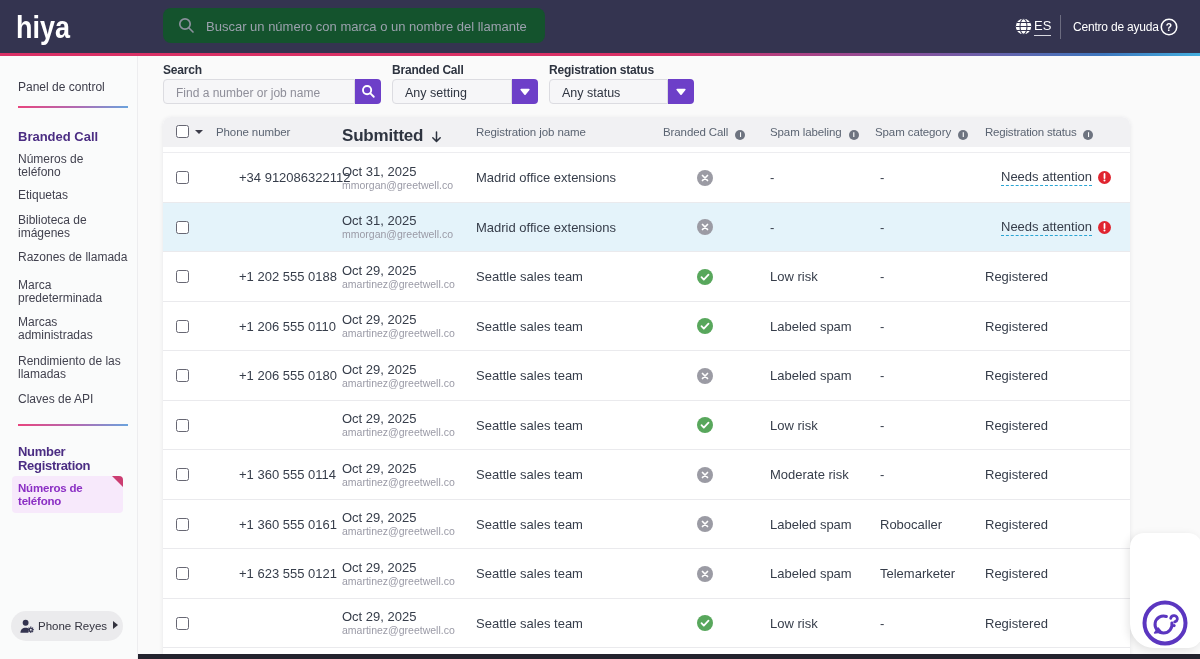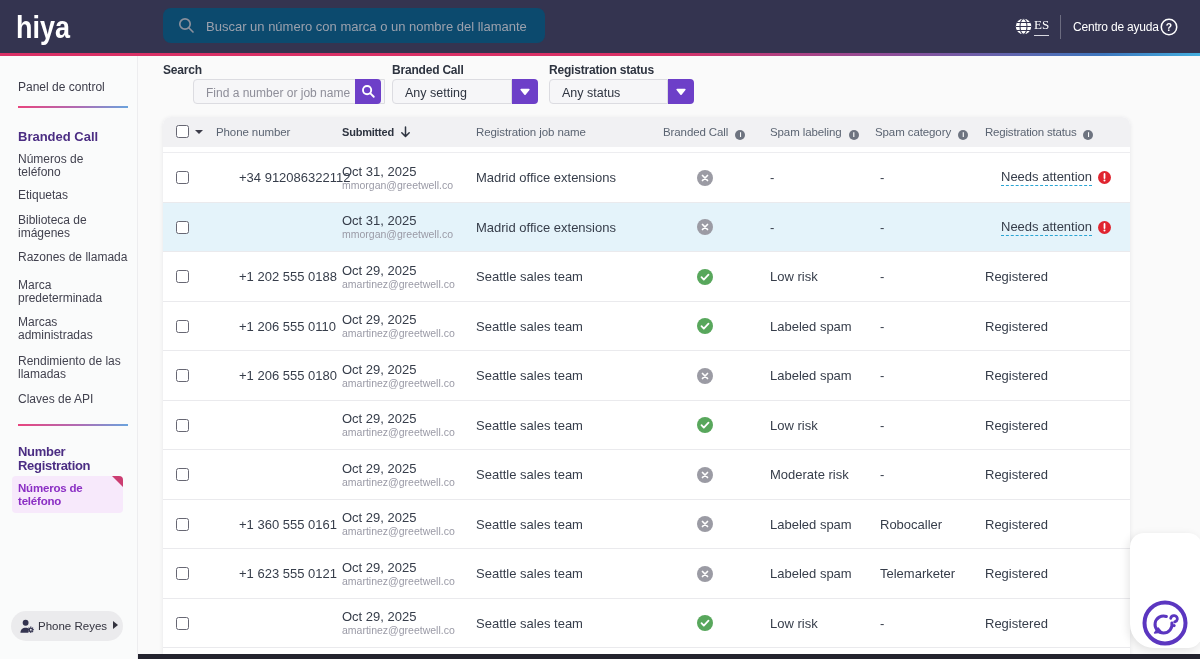--- a/index.html
+++ b/index.html
@@ -2,21 +2,21 @@
 <html><head><meta charset="utf-8">
 <style>
 * { margin:0; padding:0; box-sizing:border-box; }
 html,body { width:1200px; height:659px; overflow:hidden; }
 body { font-family:"Liberation Sans", sans-serif; background:#fafafa; position:relative; }
 
 #topbar { position:absolute; left:0; top:0; width:1200px; height:53px; background:#343450; }
 #accent { position:absolute; left:0; top:53px; width:1200px; height:2.5px;
   background:linear-gradient(90deg,#da3166 0%,#da3166 55%,#8b4f9b 75%,#3d77be 92%,#44aede 100%); }
 #logo { position:absolute; left:16px; top:10px; color:#fff; font-size:31px; font-weight:bold; transform:scaleX(0.87); transform-origin:left center; }
-#tsearch { position:absolute; left:163px; top:8px; width:382px; height:35px; background:#0c4a6e; border-radius:8px; }
+#tsearch { position:absolute; left:163px; top:8px; width:382px; height:35px; background:#14532d; border-radius:8px; }
 #tsearch svg { position:absolute; left:15px; top:9px; }
 #tsearch span { position:absolute; left:43px; top:11px; font-size:13px; color:#9ba1ad; white-space:nowrap; }
 .tbright { position:absolute; top:0; height:53px; display:flex; align-items:center; color:#fff; }
 
 #sidebar { position:absolute; left:0; top:55.5px; width:138px; height:603.5px; background:#fafbfb; border-right:1px solid #ededef; }
 .pdc { position:absolute; left:18px; top:80px; font-size:12px; color:#3c3c49; }
 .grad { position:absolute; left:18px; width:110px; height:2px; background:linear-gradient(90deg,#e8457e,#af6cb4 55%,#6aa3dd); }
 .sect { position:absolute; left:18px; font-weight:bold; color:#4b2d83; }
 .nav { position:absolute; left:18px; font-size:12px; line-height:13px; color:#42424f; }
 #activebox { position:absolute; left:12px; top:476px; width:111px; height:37px; background:#f7e9fb; border-radius:4px; }
@@ -73,21 +73,21 @@
   <span>Buscar un número con marca o un nombre del llamante</span>
 </div>
 <div class="tbright" style="left:1015px;">
   <svg width="17" height="17" viewBox="0 0 18 18">
       <circle cx="9" cy="9" r="8.2" fill="#fff"></circle>
       <ellipse cx="9" cy="9" rx="3.7" ry="8.2" fill="none" stroke="#343450" stroke-width="1.1"></ellipse>
       <path d="M0.8 9h16.4M2.1 4.7h13.8M2.1 13.3h13.8" stroke="#343450" stroke-width="1.1" fill="none"></path>
     </svg>
 </div>
 <div class="tbright" style="left:1034px; font-size:13px;">
-    <span style="border-bottom:1.5px solid #d8d8e0; padding-bottom:2px;font-family:Liberation Serif, serif;">ES</span>
+    <span style="border-bottom:1.5px solid #d8d8e0; padding-bottom:2px;">ES</span>
   </div>
 <div class="tbright" style="left:1060px; height:53px;">
     <span style="display:block;width:1px;height:24px;background:#6c6c80;"></span>
   </div>
 <div class="tbright" style="left:1073px; font-size:12px; letter-spacing:-0.2px;">Centro de ayuda</div>
 <div class="tbright" style="left:1160px;">
   <svg width="18" height="18" viewBox="0 0 20 20">
       <circle cx="10" cy="10" r="8.6" fill="none" stroke="#fff" stroke-width="1.7"></circle>
       <text x="10" y="14.2" text-anchor="middle" font-size="11.5" font-weight="bold" fill="#fff" font-family="Liberation Sans">?</text>
     </svg>
@@ -122,21 +122,21 @@
   <path d="M0 -3.4 L0 3.4 M-3.4 0 L3.4 0 M-2.4 -2.4 L2.4 2.4 M2.4 -2.4 L-2.4 2.4"></path>
         </g>
         <circle cx="0" cy="0" r="1" fill="#ebebed"></circle>
       </g>
     </svg>
   <span class="nm">Phone Reyes</span>
     <span class="car"></span>
 </div>
 
 <div class="flabel" style="left:163px;">Search</div>
-<div class="fbox" style="left:163px; width:192px; border-radius:4px 0 0 4px;margin-left:30px;">
+<div class="fbox" style="left:163px; width:192px; border-radius:4px 0 0 4px;">
     <span class="ph">Find a number or job name</span>
   </div>
 <div class="fbtn" style="left:355px; border-radius:0 4px 4px 0;">
   <svg width="15" height="15" viewBox="0 0 16 16">
       <circle cx="6.5" cy="6.5" r="4.4" fill="none" stroke="#fff" stroke-width="2"></circle>
       <path d="M10 10l3.6 3.6" stroke="#fff" stroke-width="2" stroke-linecap="round"></path>
     </svg>
 </div>
 <div class="flabel" style="left:392px;">Branded Call</div>
 <div class="fbox" style="left:392px; width:120px; border-radius:4px 0 0 4px;">
@@ -155,21 +155,21 @@
   <svg width="12" height="8" viewBox="0 0 13 9">
       <path d="M2.2 1.8h8.6L6.5 7z" fill="#fff" stroke="#fff" stroke-width="1.8" stroke-linejoin="round"></path>
     </svg>
 </div>
 
 <div id="card">
   <div id="thead">
     <span class="cb"></span>
       <span class="hcaret"></span>
     <span class="hc" style="left:53px;">Phone number</span>
-    <span class="hc" style="left:179px; color:#2e3440; font-weight:bold; font-size:11px; letter-spacing:-0.2px;">Submitted
+    <span class="hc" style="left:179px; color:#2e3440; font-weight:bold; font-size:17px; letter-spacing:-0.2px;">Submitted
       <svg width="11" height="12" viewBox="0 0 11 12" style="vertical-align:-2px; margin-left:3px;">
           <path d="M5.5 1v9M1.8 6.7l3.7 3.8 3.7-3.8" fill="none" stroke="#2e3440" stroke-width="1.5" stroke-linecap="round" stroke-linejoin="round"></path>
         </svg>
     </span>
     <span class="hc" style="left:313px;">Registration job name</span>
     <span class="hc" style="left:500px;">Branded Call <span class="info">i</span></span>
     <span class="hc" style="left:607px;">Spam labeling <span class="info">i</span></span>
     <span class="hc" style="left:712px;">Spam category <span class="info">i</span></span>
     <span class="hc" style="left:822px; letter-spacing:-0.2px;">Registration status <span class="info">i</span></span>
   </div>
@@ -297,20 +297,21 @@
         </svg>
       </span>
   <span class="cell lbl">Low risk</span>
   <span class="cell cat">-</span>
   <span class="cell sts">
         <span class="regd">Registered</span>
       </span>
 </div>
 <div class="row" style="top:333.0px">
   <span class="cb"></span>
+  <span class="cell phone">+1 360 555 0114</span>
   <span class="cell datec">
         <span class="d1">Oct 29, 2025</span>
         <span class="d2">amartinez@greetwell.co</span>
       </span>
   <span class="cell job">Seattle sales team</span>
   <span class="cell icn">
         <svg class="st" viewBox="0 0 16 16">
           <circle cx="8" cy="8" r="8" fill="#9b9ba4"></circle>
           <path d="M5.5 5.5l5 5M10.5 5.5l-5 5" stroke="#fff" stroke-width="1.7" fill="none" stroke-linecap="round"></path>
         </svg>

